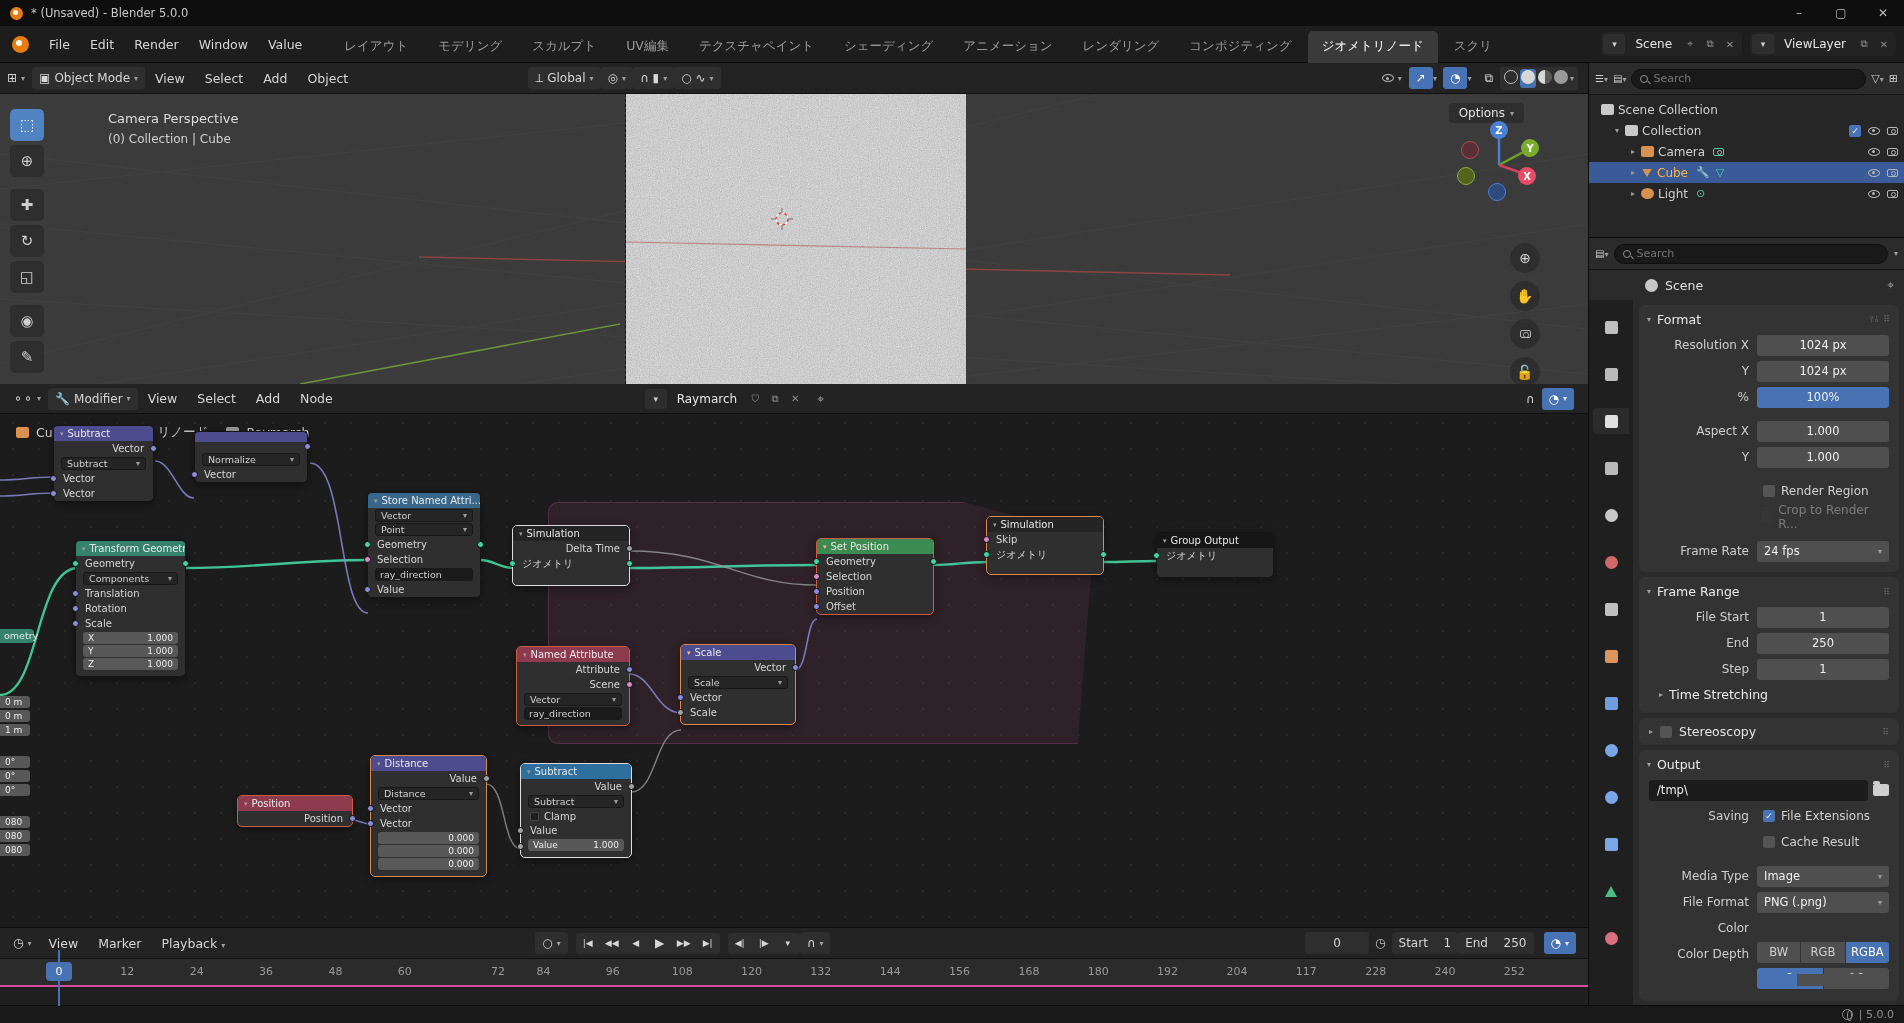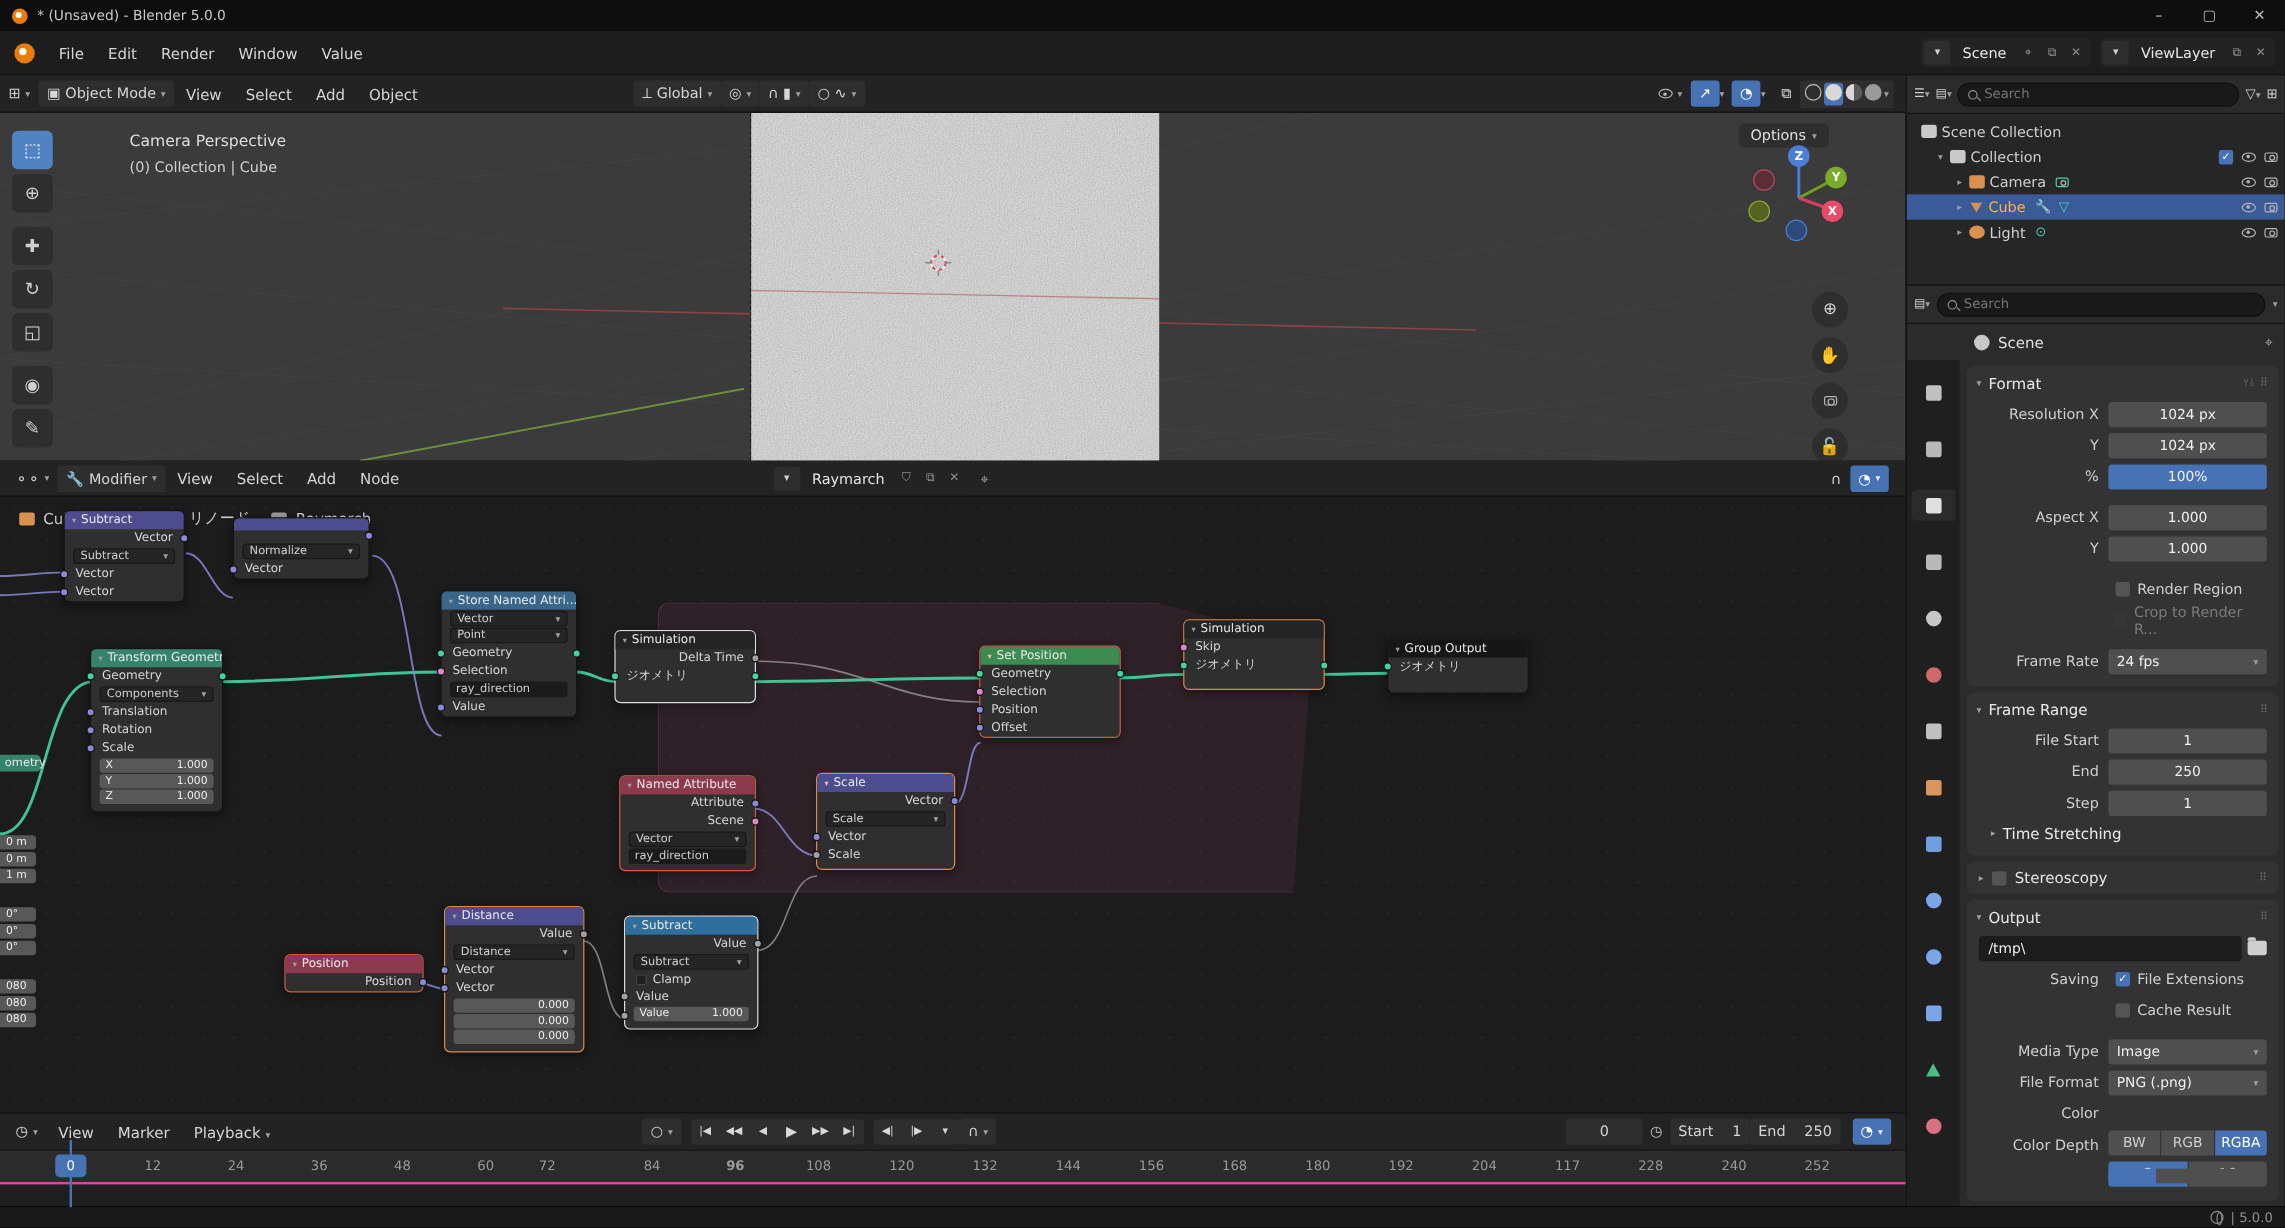--- a/index.html
+++ b/index.html
@@ -190,20 +190,33 @@
     </div>
   </div>
 
   <div class="topbar">
     <span class="blogo2"></span>
     <span class="menu">File</span>
     <span class="menu">Edit</span>
     <span class="menu">Render</span>
     <span class="menu">Window</span>
     <span class="menu">Value</span>
+    <div class="ws-tabs" id="ws-tabs">
+        <div class="wtab">レイアウト</div>
+        <div class="wtab">モデリング</div>
+        <div class="wtab">スカルプト</div>
+        <div class="wtab">UV編集</div>
+        <div class="wtab">テクスチャペイント</div>
+        <div class="wtab">シェーディング</div>
+        <div class="wtab">アニメーション</div>
+        <div class="wtab">レンダリング</div>
+        <div class="wtab">コンポジティング</div>
+        <div class="wtab active">ジオメトリノード</div>
+        <div class="wtab">スクリ</div>
+      </div>
     <div style="margin-left:auto; display:flex; align-items:center; padding-right:8px;">
       <div class="idblock">
         <span class="ic">▾</span>
         <span class="nm">Scene</span>
         <span class="mini">⌖</span>
         <span class="mini">⧉</span>
         <span class="mini">✕</span>
       </div>
       <div class="idblock">
         <span class="ic">▾</span>
@@ -895,23 +908,23 @@
       <span class="hbtn blue" style="margin-right:12px;">◔ <span class="chev" style="color:#e8e8e8;">▾</span></span>
     </div>
     <div class="tl-ruler" id="ruler-ticks">
       <div class="playhead-badge">0</div>
     <span class="tick" style="left: 58px;">0</span>
         <span class="tick" style="left: 127.35px;">12</span>
         <span class="tick" style="left: 196.7px;">24</span>
         <span class="tick" style="left: 266.05px;">36</span>
         <span class="tick" style="left: 335.4px;">48</span>
         <span class="tick" style="left: 404.75px;">60</span>
-        <span class="tick" style="left: 456px;">72</span>
+        <span class="tick" style="left: 498px;">72</span>
         <span class="tick" style="left: 543.45px;">84</span>
-        <span class="tick" style="left: 612.8px; font-weight: bold;">96</span>
+        <span class="tick" style="left: 612.8px;">96</span>
         <span class="tick" style="left: 682.15px;">108</span>
         <span class="tick" style="left: 751.5px;">120</span>
         <span class="tick" style="left: 820.85px;">132</span>
         <span class="tick" style="left: 890.2px;">144</span>
         <span class="tick" style="left: 959.55px;">156</span>
         <span class="tick" style="left: 1028.9px;">168</span>
         <span class="tick" style="left: 1098.25px;">180</span>
         <span class="tick" style="left: 1167.6px;">192</span>
         <span class="tick" style="left: 1236.95px;">204</span>
         <span class="tick" style="left: 1306.3px;">117</span>

